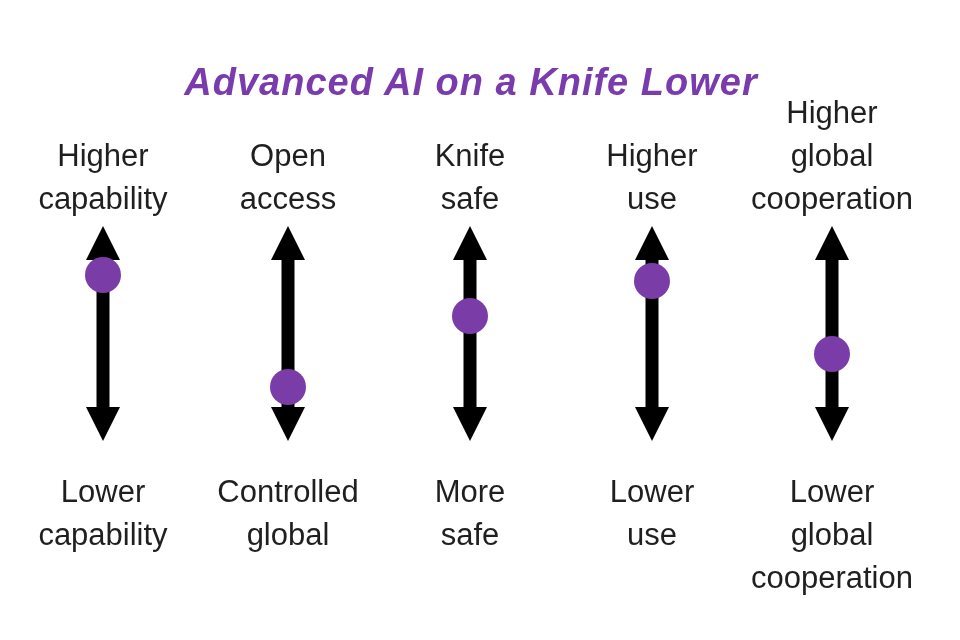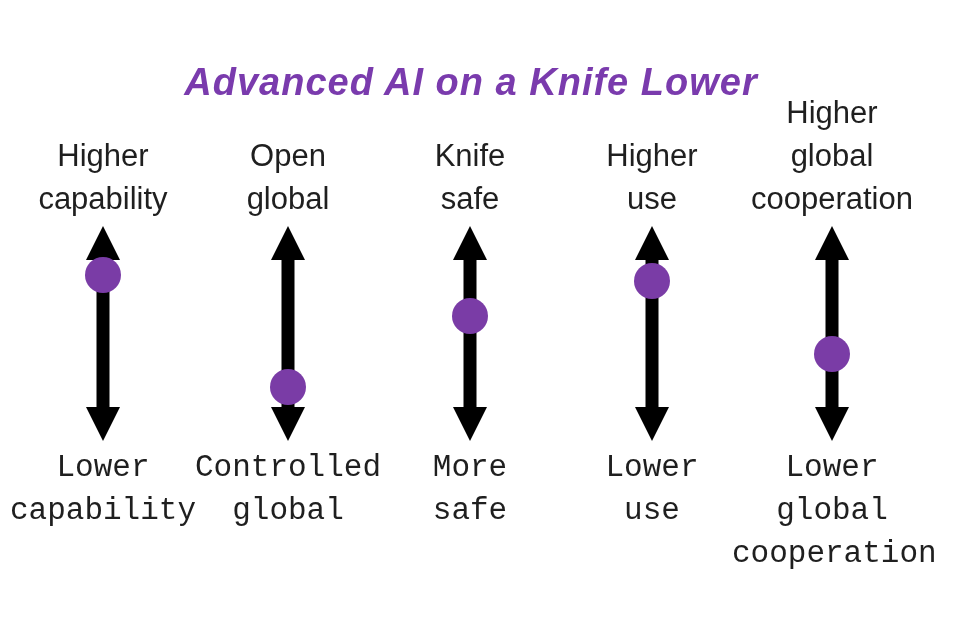--- a/index.html
+++ b/index.html
@@ -45,21 +45,21 @@
   .top-label, .bottom-label {
     position: absolute;
     left: 0; right: 0;
     text-align: center;
     font-size: 31px;
     line-height: 43px;
     color: var(--label);
     white-space: pre-line;
   }
   .top-label { bottom: 420px; }   
-  .bottom-label { top: 446px; font-family: Liberation Mono, monospace; }
+  .bottom-label { top: 470px; }
   .arrow-wrap {
     position: absolute;
     top: 226px;
     left: calc(50% - 20px);
     width: 40px; height: 215px;
     color: var(--arrow);
   }
   .arrow-wrap svg { display: block; width: 40px; height: 215px; }
   .dot {
     position: absolute;
@@ -86,21 +86,21 @@
         <polygon points="20,215 3,181 37,181" fill="currentColor"></polygon>
       </svg>
     </div>
     <div class="dot" style="top: 257px;"></div>
     <div class="bottom-label">Lower
 capability</div>
   </div>
 
   <div class="col col-2">
     <div class="top-label">Open
-global</div>
+access</div>
     <div class="arrow-wrap">
       <svg viewBox="0 0 40 215" xmlns="http://www.w3.org/2000/svg">
         <rect x="13.5" y="30" width="13" height="155" fill="currentColor"></rect>
         <polygon points="20,0 3,34 37,34" fill="currentColor"></polygon>
         <polygon points="20,215 3,181 37,181" fill="currentColor"></polygon>
       </svg>
     </div>
     <div class="dot" style="top: 369px;"></div>
     <div class="bottom-label">Controlled
 global</div>

